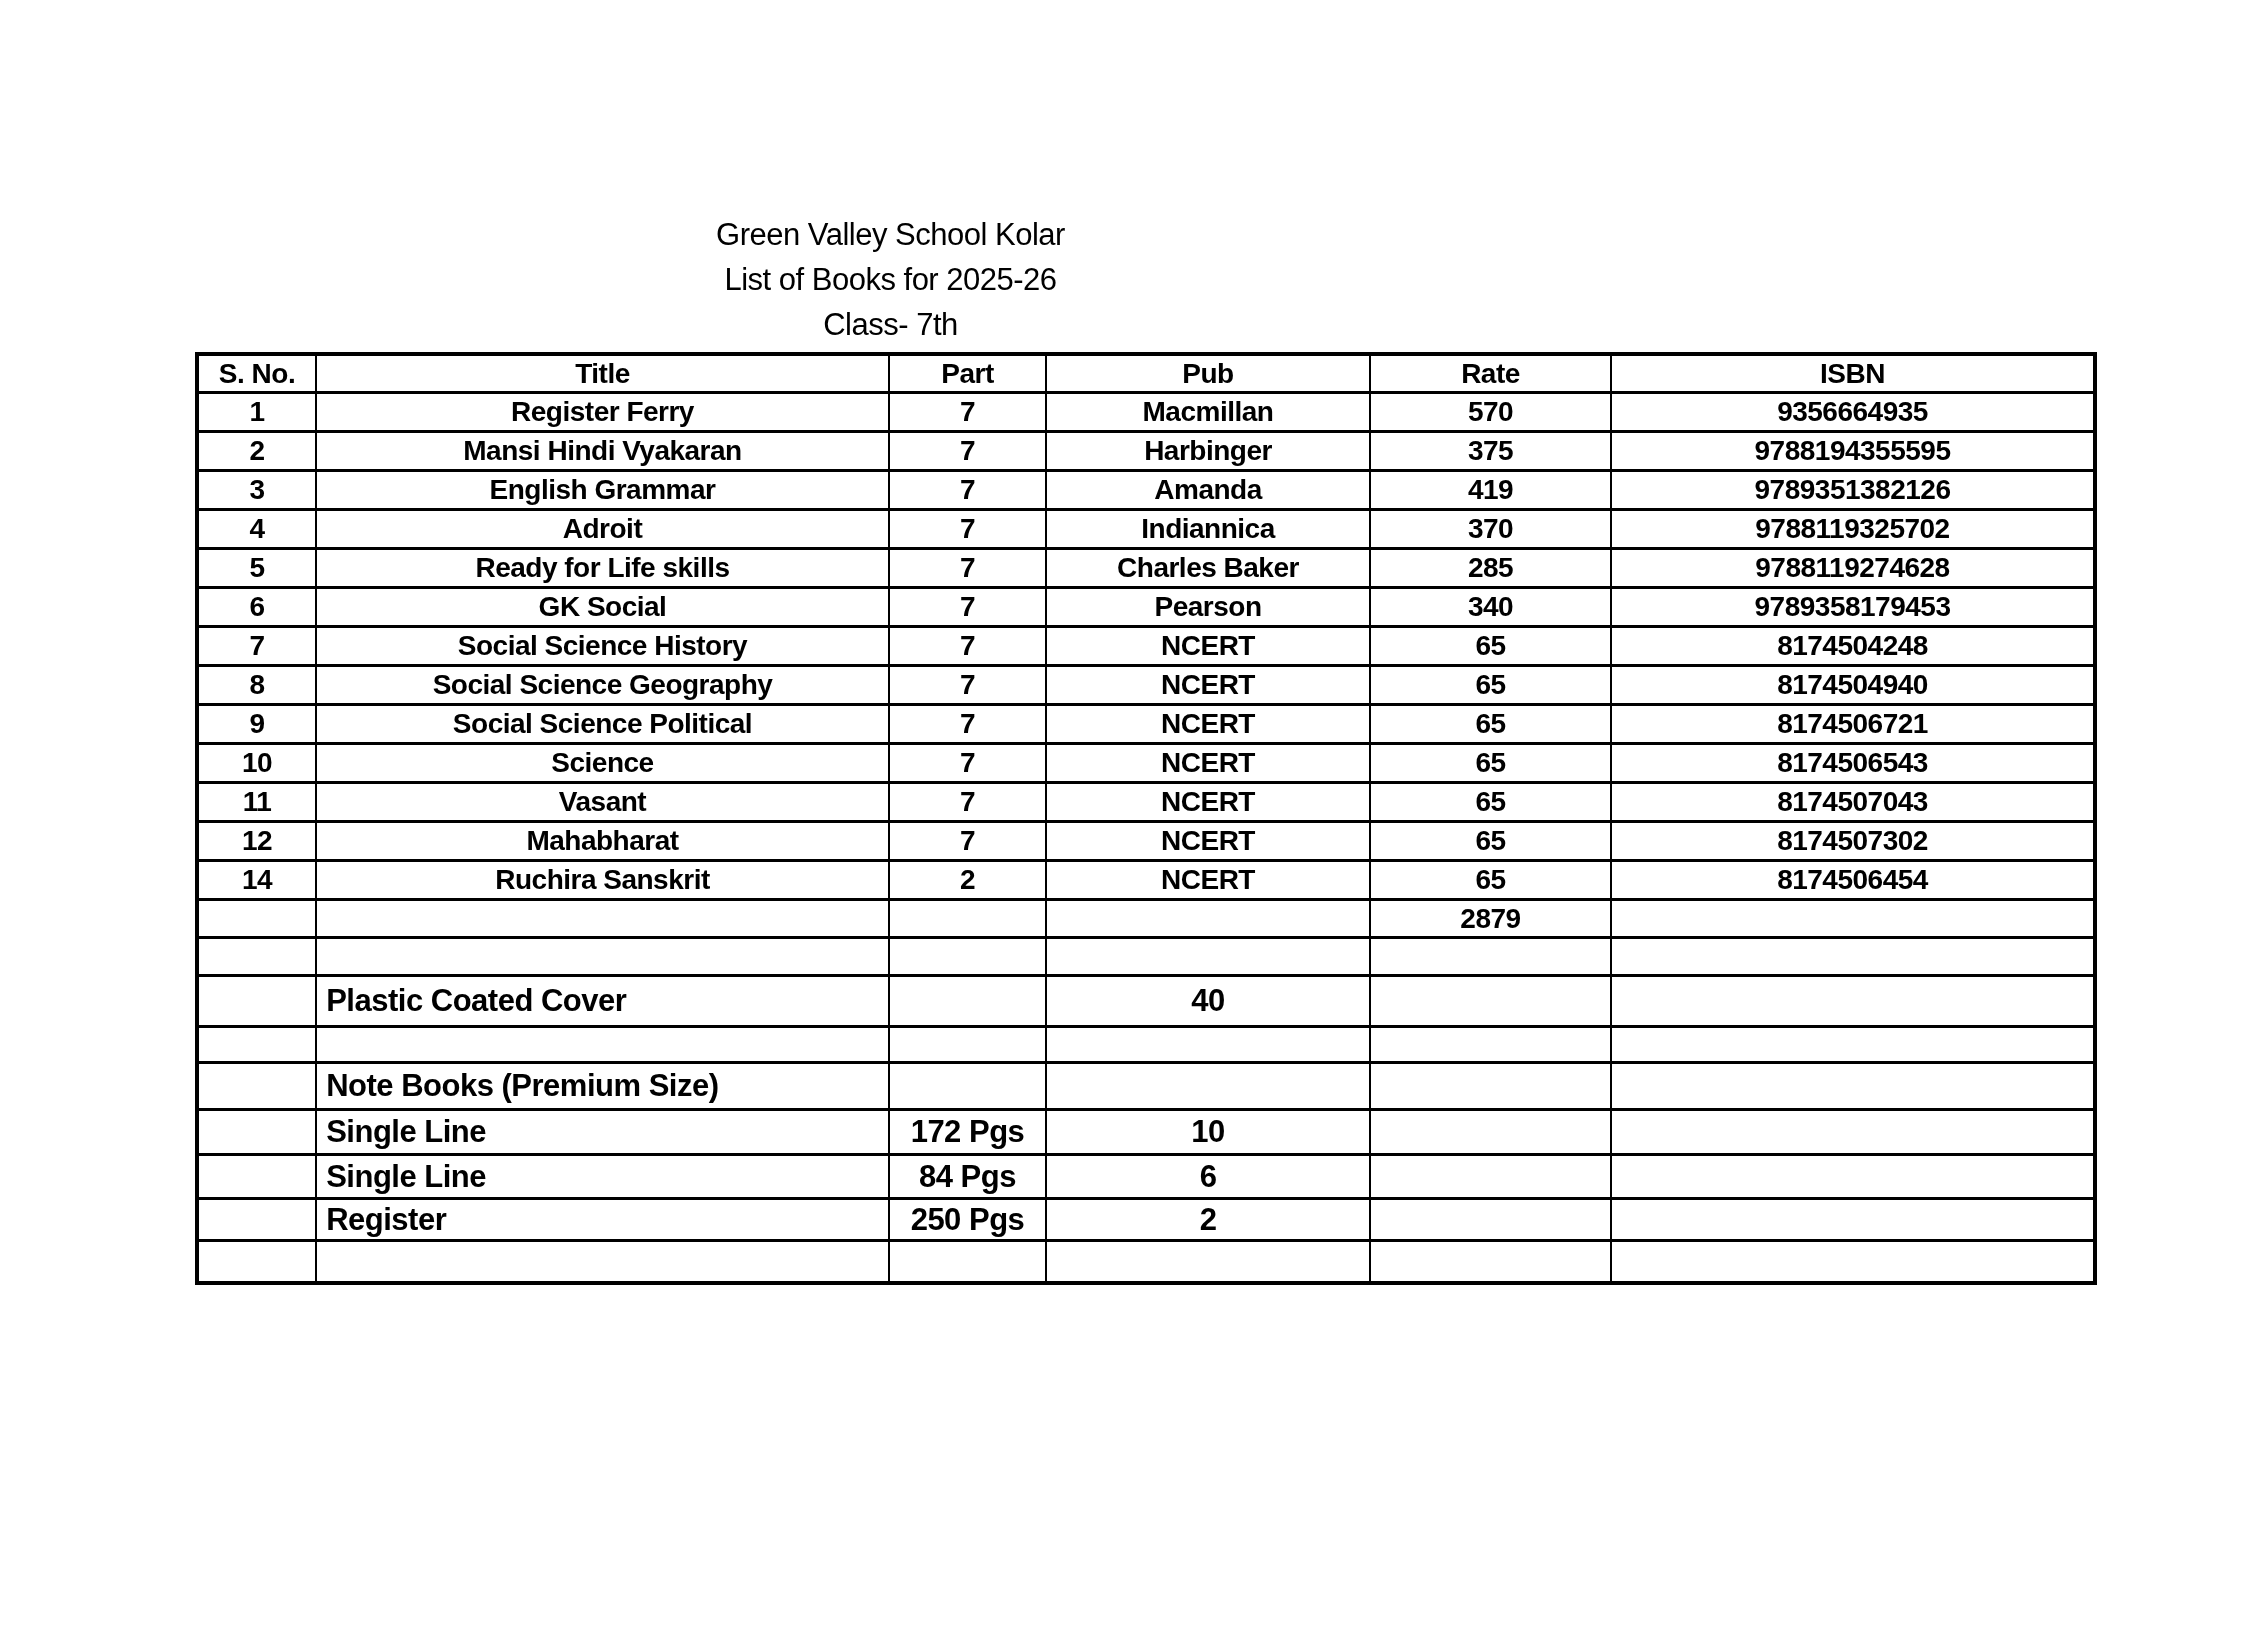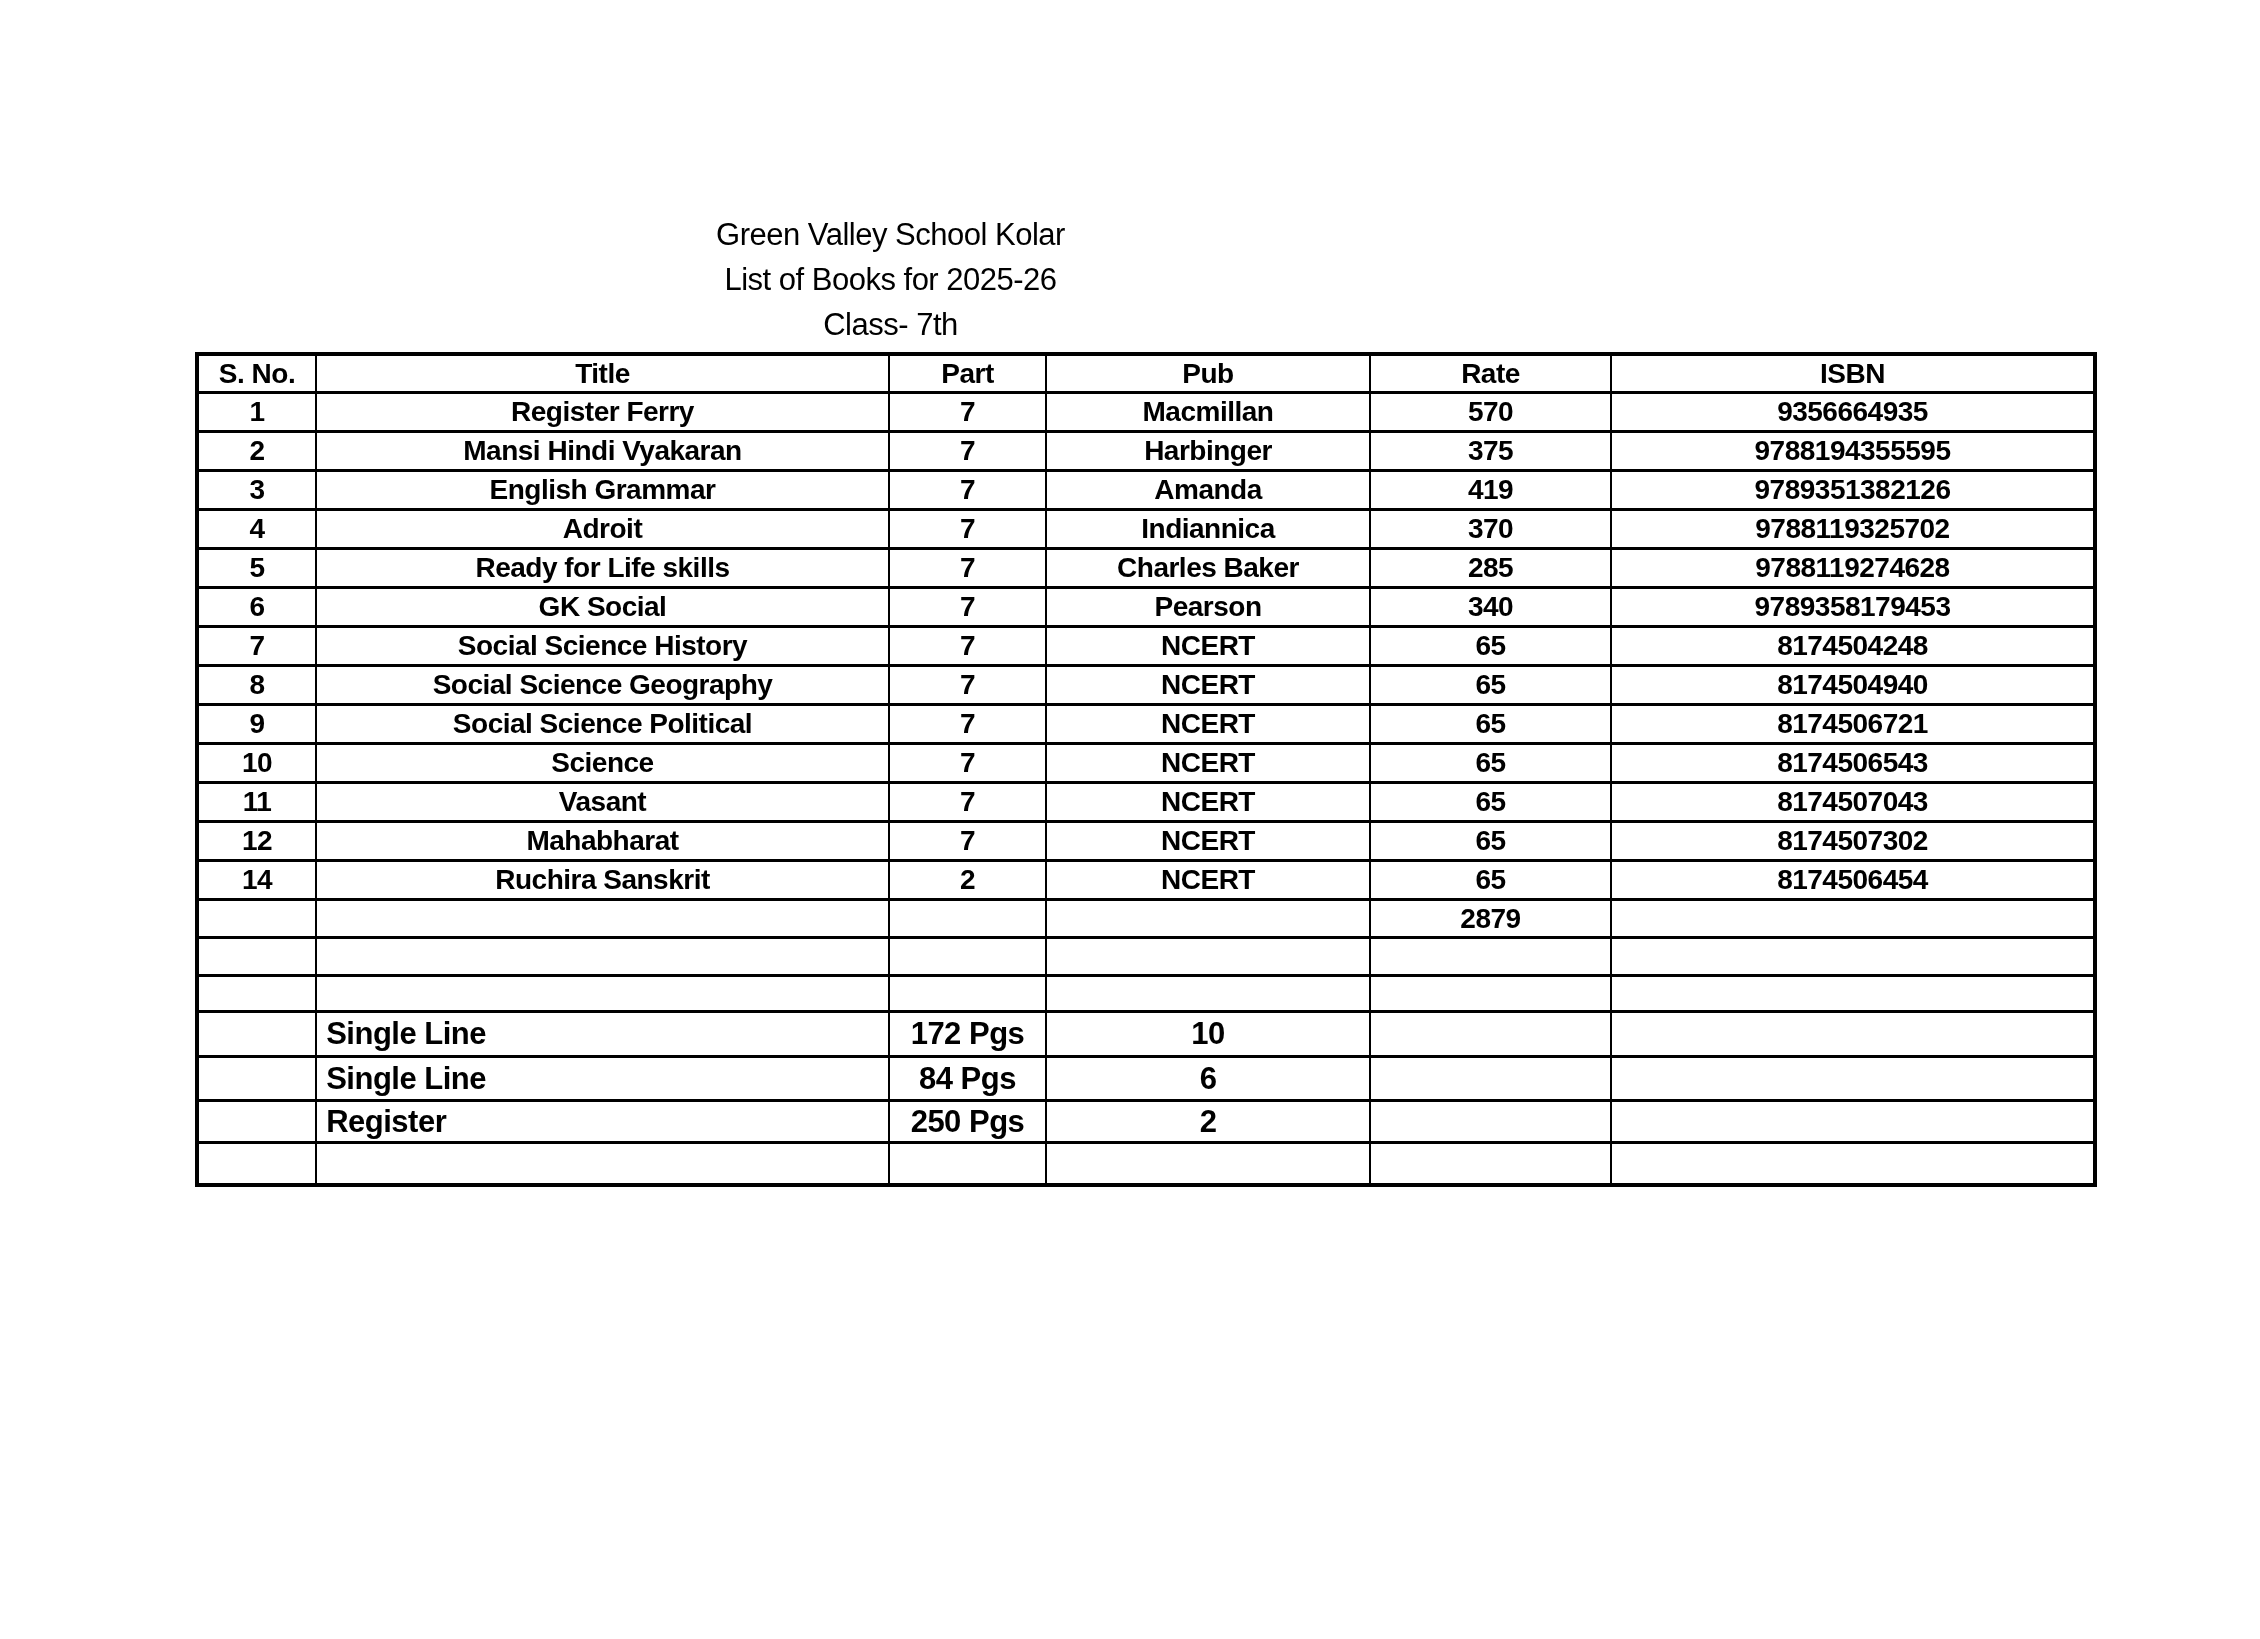--- a/index.html
+++ b/index.html
@@ -181,23 +181,39 @@
       <td class="c-isbn"></td>
     </tr>
     <tr class="emptyA">
       <td class="c-sno"></td>
       <td class="c-title"></td>
       <td class="c-part"></td>
       <td class="c-pub"></td>
       <td class="c-rate"></td>
       <td class="c-isbn"></td>
     </tr>
+    <tr class="plastic sec">
+      <td class="c-sno"></td>
+      <td class="c-title">Plastic Coated Cover</td>
+      <td class="c-part"></td>
+      <td class="c-pub">40</td>
+      <td class="c-rate"></td>
+      <td class="c-isbn"></td>
+    </tr>
     <tr class="emptyB">
       <td class="c-sno"></td>
       <td class="c-title"></td>
+      <td class="c-part"></td>
+      <td class="c-pub"></td>
+      <td class="c-rate"></td>
+      <td class="c-isbn"></td>
+    </tr>
+    <tr class="nb sec">
+      <td class="c-sno"></td>
+      <td class="c-title">Note Books (Premium Size)</td>
       <td class="c-part"></td>
       <td class="c-pub"></td>
       <td class="c-rate"></td>
       <td class="c-isbn"></td>
     </tr>
     <tr class="sl1 sec">
       <td class="c-sno"></td>
       <td class="c-title">Single Line</td>
       <td class="c-part">172 Pgs</td>
       <td class="c-pub">10</td>

